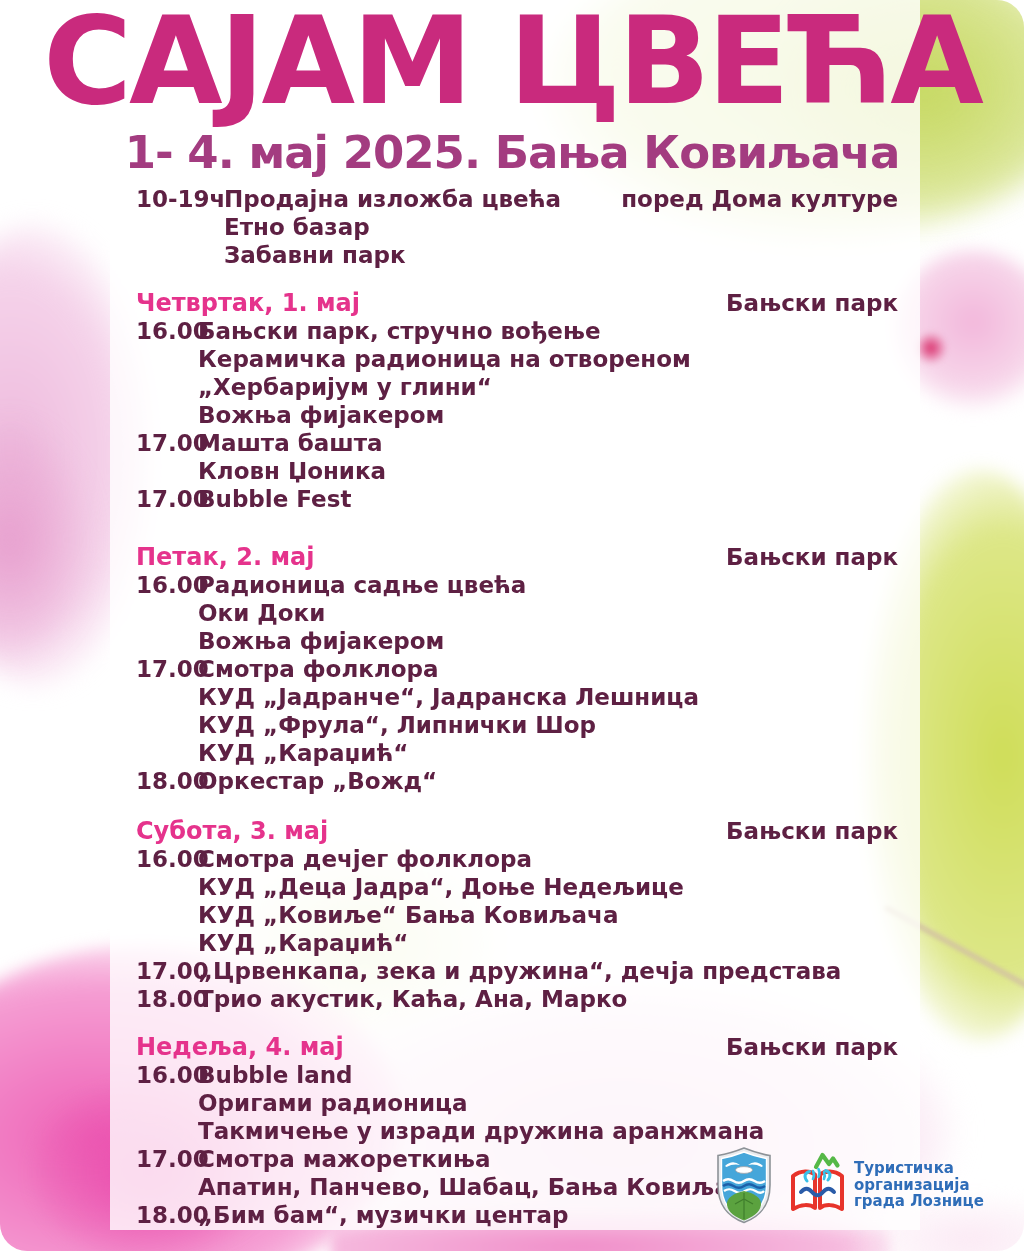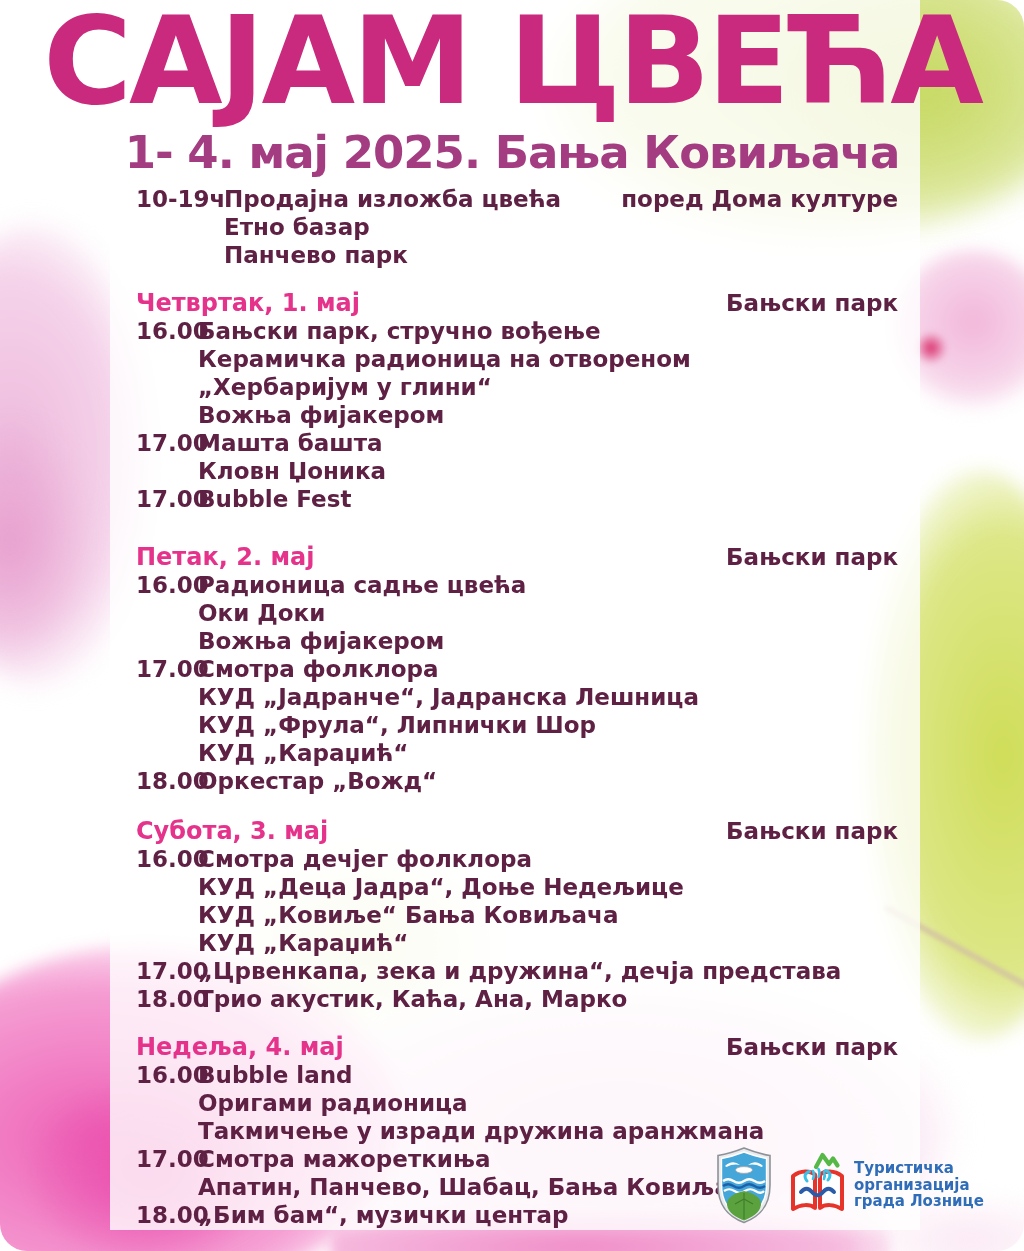--- a/index.html
+++ b/index.html
@@ -119,21 +119,21 @@
 
       <div class="block intro mb20">
         <div class="row">
           <span class="time">10-19ч</span><span>Продајна изложба цвећа</span>
           <span class="venue">поред Дома културе</span>
         </div>
         <div class="row">
           <span class="time"></span><span>Етно базар</span>
         </div>
         <div class="row">
-          <span class="time"></span><span>Панчево парк</span>
+          <span class="time"></span><span>Забавни парк</span>
         </div>
       </div>
 
       <div class="block mb30">
         <div class="day-heading">
           <span style="color:#e5338c;">Четвртак, 1. мај</span>
           <span class="venue">Бањски парк</span>
         </div>
         <div class="row"><span class="time">16.00</span><span>Бањски парк, стручно вођење</span></div>
         <div class="row"><span class="time"></span><span>Керамичка радионица на отвореном</span></div>

